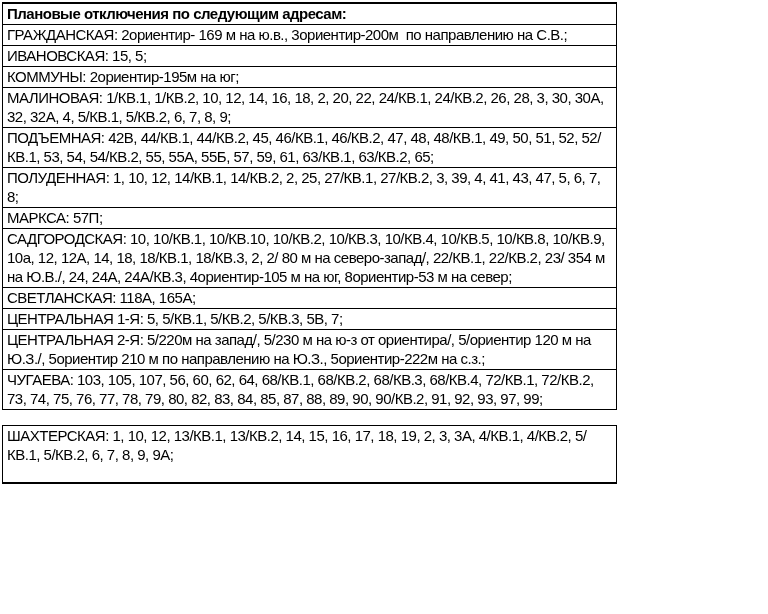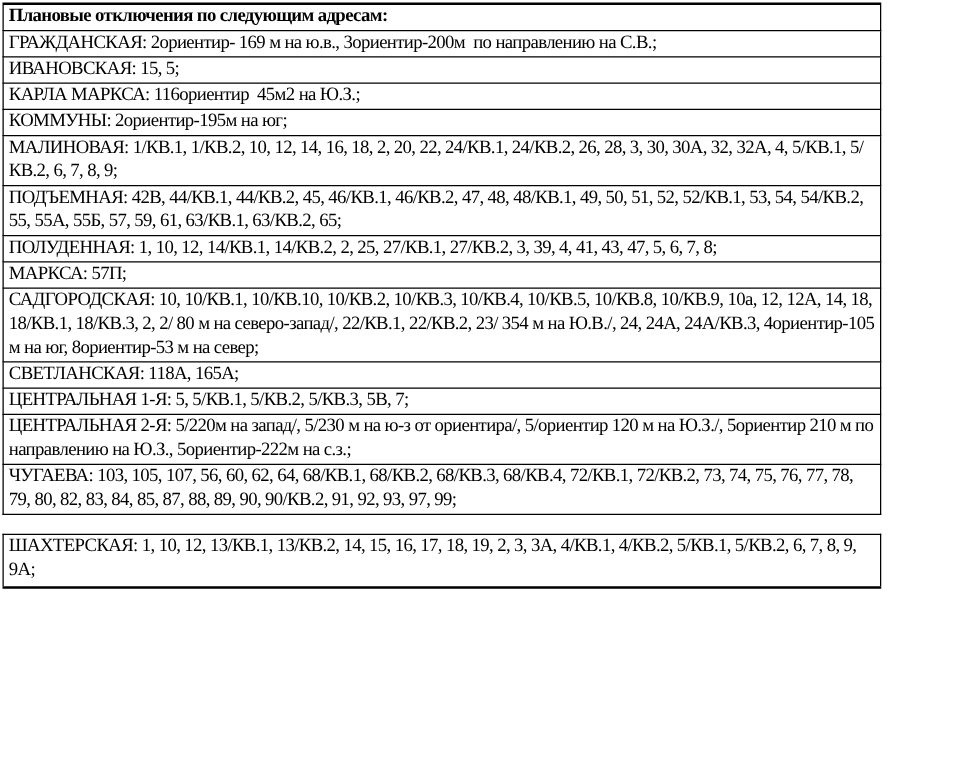--- a/index.html
+++ b/index.html
@@ -12,62 +12,58 @@
     height: 614px;
     overflow: hidden;
     font-family: "Liberation Sans", "DejaVu Sans", sans-serif;
     font-size: 15px;
     color: #000000;
     letter-spacing: -0.5px;
   }
   table.outages {
     border-collapse: collapse;
     table-layout: fixed;
-    width: 703px;
+    width: 615px;
     margin: 2px 0 0 2px;
-    font-family: Liberation Serif, serif;
   }
   table.outages td {
     border: 1px solid #000000;
     padding: 0 4px 1px 4px;
     line-height: 19px;
     vertical-align: middle;
     white-space: pre-wrap;
     word-wrap: break-word;
   }
   table.outages td.header-cell {
     font-weight: bold;
     border-top-width: 2px;
   }
   table.outages.detached {
     margin-top: 15px;
   }
   table.outages.detached td {
     height: 29px;
     vertical-align: bottom;
-    padding-bottom: 3px;
+    padding-bottom: 18px;
     border-bottom-width: 2px;
   }
 </style>
 </head>
 <body>
 
 <table class="outages">
   <tbody>
     <tr>
       <td class="header-cell">Плановые отключения по следующим адресам:</td>
     </tr>
     <tr>
       <td>ГРАЖДАНСКАЯ: 2ориентир- 169 м на ю.в., 3ориентир-200м  по направлению на С.В.;</td>
     </tr>
     <tr>
       <td>ИВАНОВСКАЯ: 15, 5;</td>
-    </tr>
-    <tr>
-      <td>КАРЛА МАРКСА: 116ориентир  45м2 на Ю.З.;</td>
     </tr>
     <tr>
       <td>КОММУНЫ: 2ориентир-195м на юг;</td>
     </tr>
     <tr>
       <td>МАЛИНОВАЯ: 1/КВ.1, 1/КВ.2, 10, 12, 14, 16, 18, 2, 20, 22, 24/КВ.1, 24/КВ.2, 26, 28, 3, 30, 30А, 32, 32А, 4, 5/КВ.1, 5/КВ.2, 6, 7, 8, 9;</td>
     </tr>
     <tr>
       <td>ПОДЪЕМНАЯ: 42В, 44/КВ.1, 44/КВ.2, 45, 46/КВ.1, 46/КВ.2, 47, 48, 48/КВ.1, 49, 50, 51, 52, 52/КВ.1, 53, 54, 54/КВ.2, 55, 55А, 55Б, 57, 59, 61, 63/КВ.1, 63/КВ.2, 65;</td>
     </tr>

